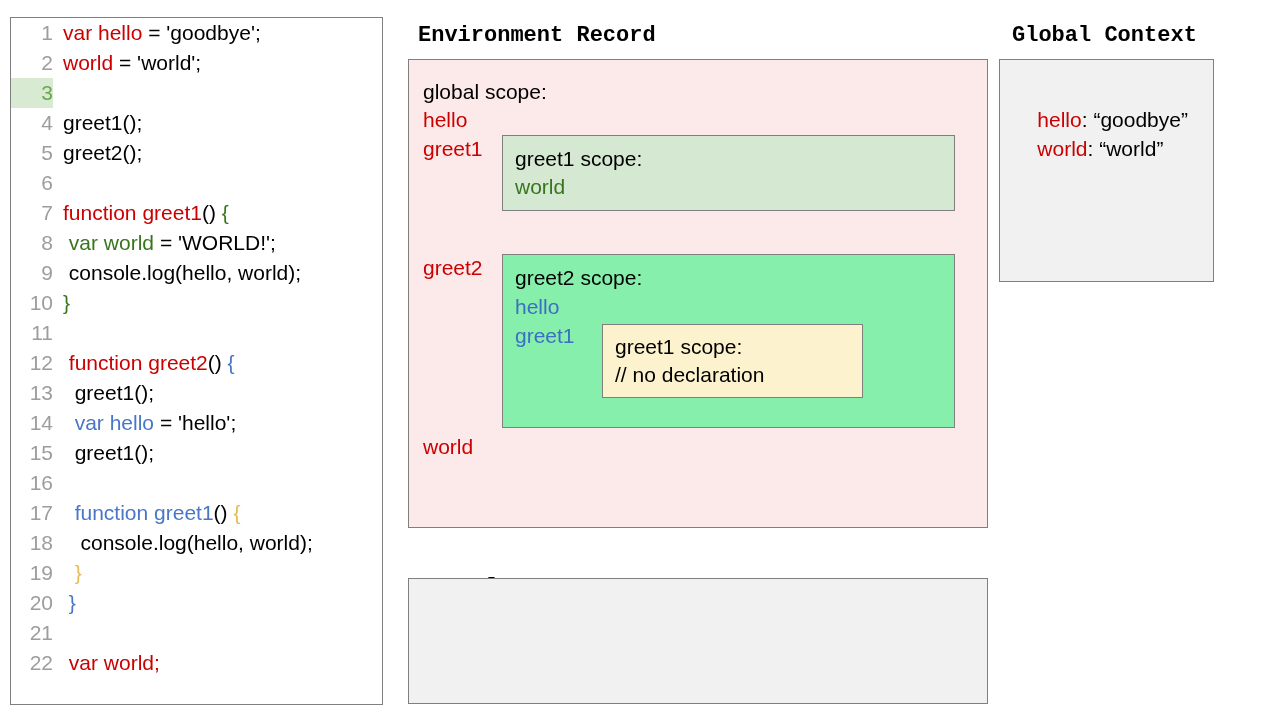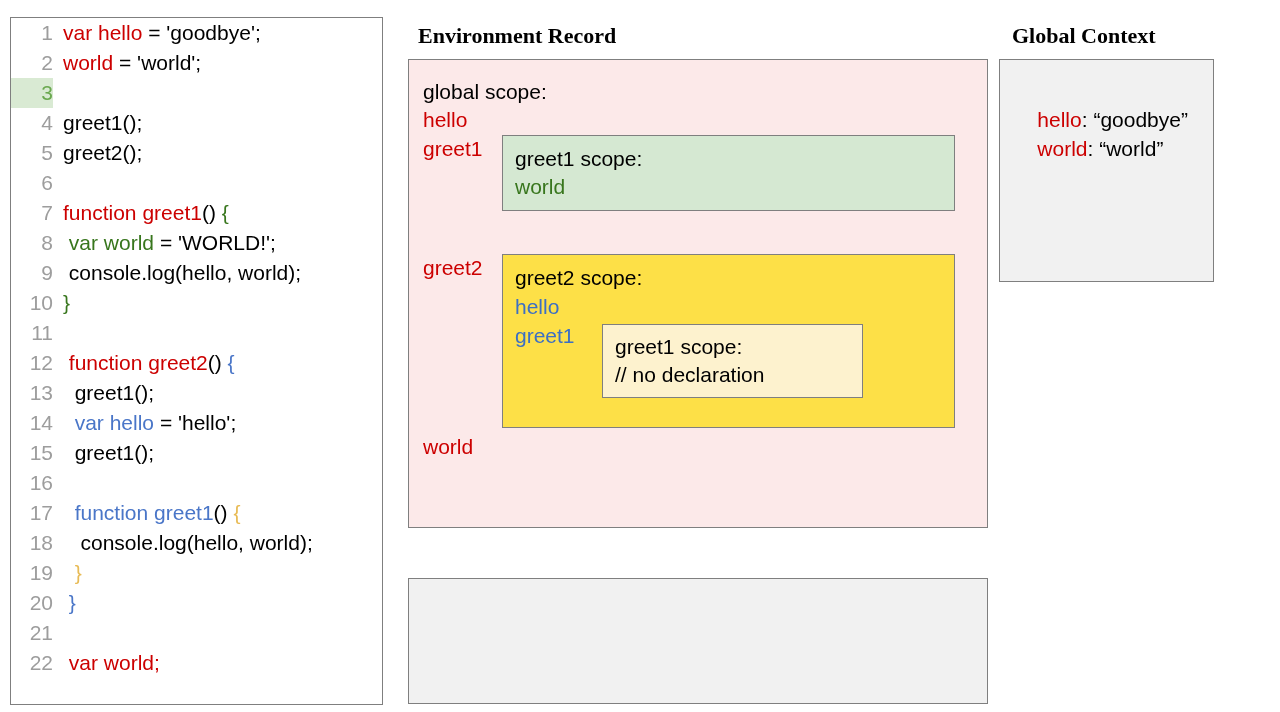--- a/index.html
+++ b/index.html
@@ -60,21 +60,21 @@
   .tok-blue  { color: #4a76c8; }
   .tok-gold  { color: #e8bb55; }
   .tok-black { color: #000000; }
 
   
   .section-title {
     position: absolute;
     font-weight: bold;
     font-size: 22px;
     color: #000000;
-    font-family: Liberation Serif, serif;
+    font-family: Liberation Mono, monospace;
     white-space: nowrap;
   }
   #env-title     { left: 418px; top: 23px; }
   #console-title { left: 420px; top: 543px; margin-top: 32px; }
   #global-title  { left: 1012px; top: 23px; }
 
   
   #env-panel {
     position: absolute;
     left: 408px;
@@ -117,21 +117,21 @@
   #greet1-scope-box .line1 { position:absolute; left: 12px; top: 9px; }
   #greet1-scope-box .line2 { position:absolute; left: 12px; top: 37px; }
 
   
   #greet2-scope-box {
     position: absolute;
     left: 93px;
     top: 194px;
     width: 453px;
     height: 174px;
-    background: #fde047;
+    background: #86efac;
     border: 1px solid #7f7f7f;
     box-sizing: border-box;
   }
   #greet2-scope-box .line1 { position:absolute; left: 12px; top: 9px; }
   #greet2-scope-box .line2 { position:absolute; left: 12px; top: 38px; }
   #greet2-scope-box .line3 { position:absolute; left: 12px; top: 67px; }
 
   
   #greet1-nested-box {
     position: absolute;

